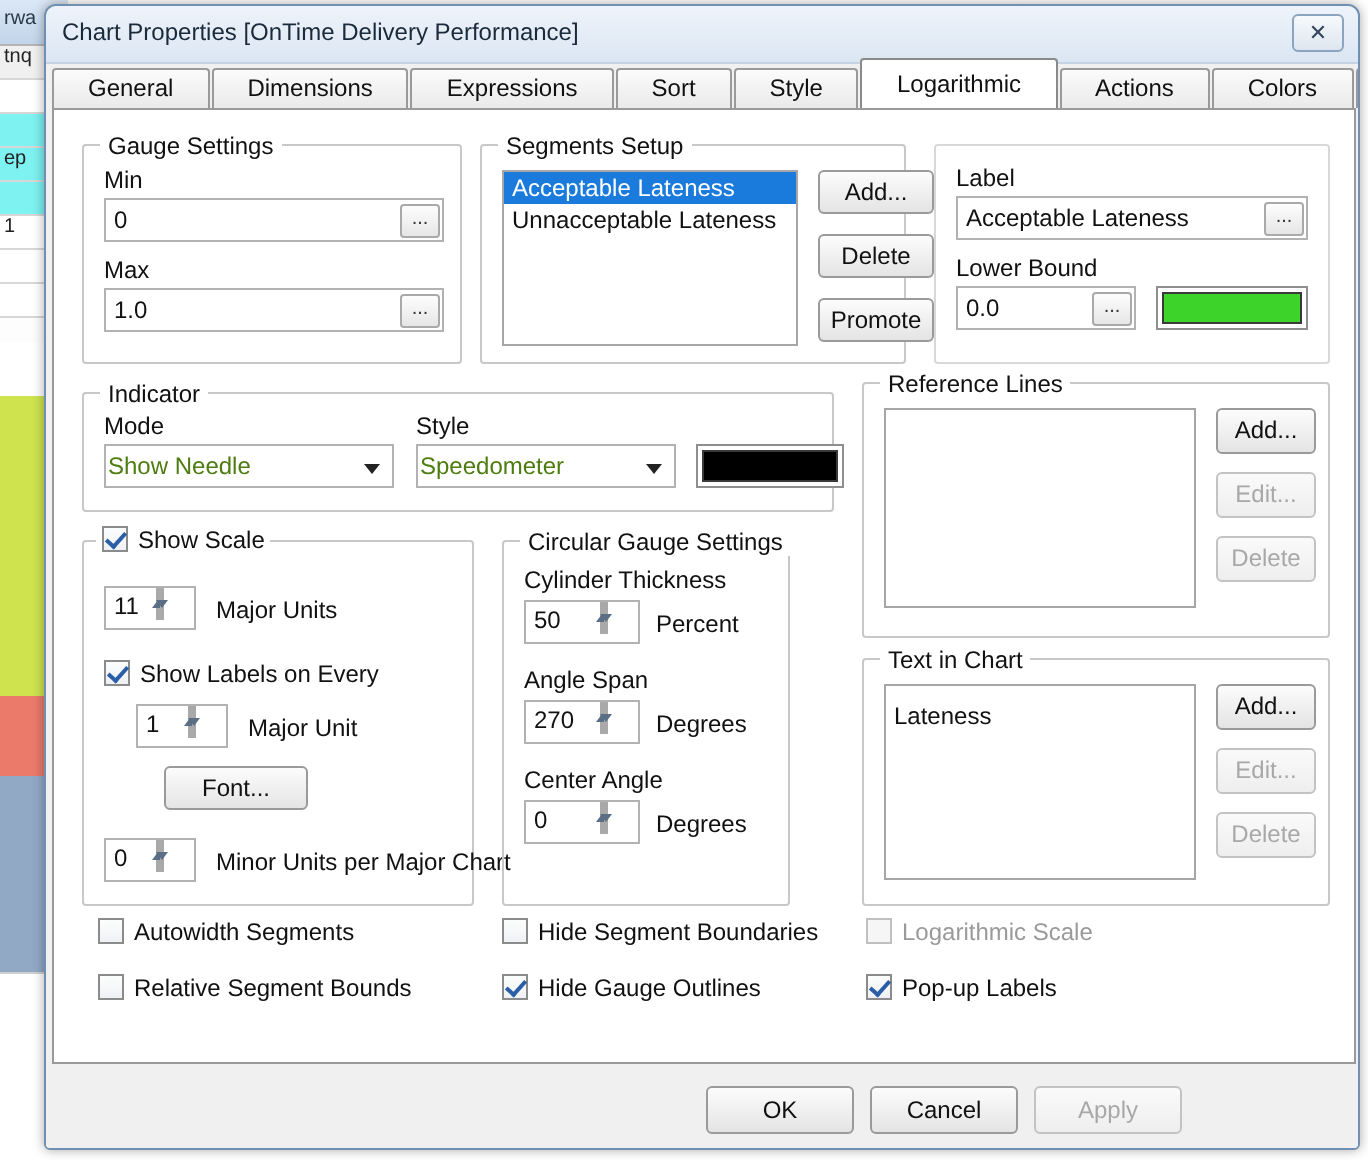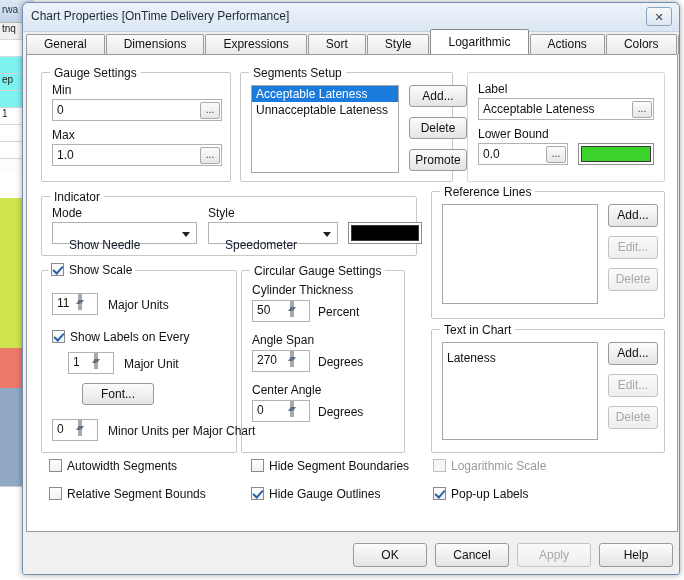--- a/index.html
+++ b/index.html
@@ -275,22 +275,22 @@
   
   .combo {
     position: absolute;
     height: 22px;
     background: #ffffff;
     border: 1px solid #b2b2b2;
     box-sizing: border-box;
     cursor: pointer;
   }
   .combo .cval {
-    position: absolute; left: 16px; top: 3px;
-    font-size: 12px; color: #0f172a; white-space: nowrap; margin-top: 12px;
+    position: absolute; left: 1px; top: 3px;
+    font-size: 12px; color: #4d7c0f; white-space: nowrap;
   }
   .combo .carrow {
     position: absolute; right: 6px; top: 9px;
     width: 0; height: 0;
     border-left: 4px solid transparent;
     border-right: 4px solid transparent;
     border-top: 5px solid #222;
   }
 
   
@@ -480,21 +480,21 @@
       <div class="spin" style="left:10px; top:148px; width:46px;">
         <span class="val">0</span>
         <span class="arrows">
           <span class="arrow up"></span>
           <span class="arrow down"></span>
         </span>
       </div>
       <span class="lbl" style="left:66px; top:153px;">Minor Units per Major Chart</span>
     </div>
 
-    <div class="group" style="left:214px; top:215px; width:164px; height:183px;">
+    <div class="group" style="left:224px; top:215px; width:144px; height:183px;">
       <span class="legend">Circular Gauge Settings</span>
 
       <span class="lbl" style="left:10px; top:12px;">Cylinder Thickness</span>
       <div class="spin" style="left:10px; top:29px; width:58px;">
         <span class="val">50</span>
         <span class="arrows">
           <span class="arrow up"></span>
           <span class="arrow down"></span>
         </span>
       </div>
@@ -559,16 +559,15 @@
     <span class="check on" style="left:406px; top:432px;">
       <span class="box"></span><span>Pop-up Labels</span>
     </span>
 
   </div>
 
   <div class="footer">
     <div class="btn" style="left:330px;">OK</div>
     <div class="btn" style="left:412px;">Cancel</div>
     <div class="btn disabled" style="left:494px;">Apply</div>
-    <div class="btn" style="left:576px;">Help</div>
   </div>
 
 </div>
 
 </body></html>

